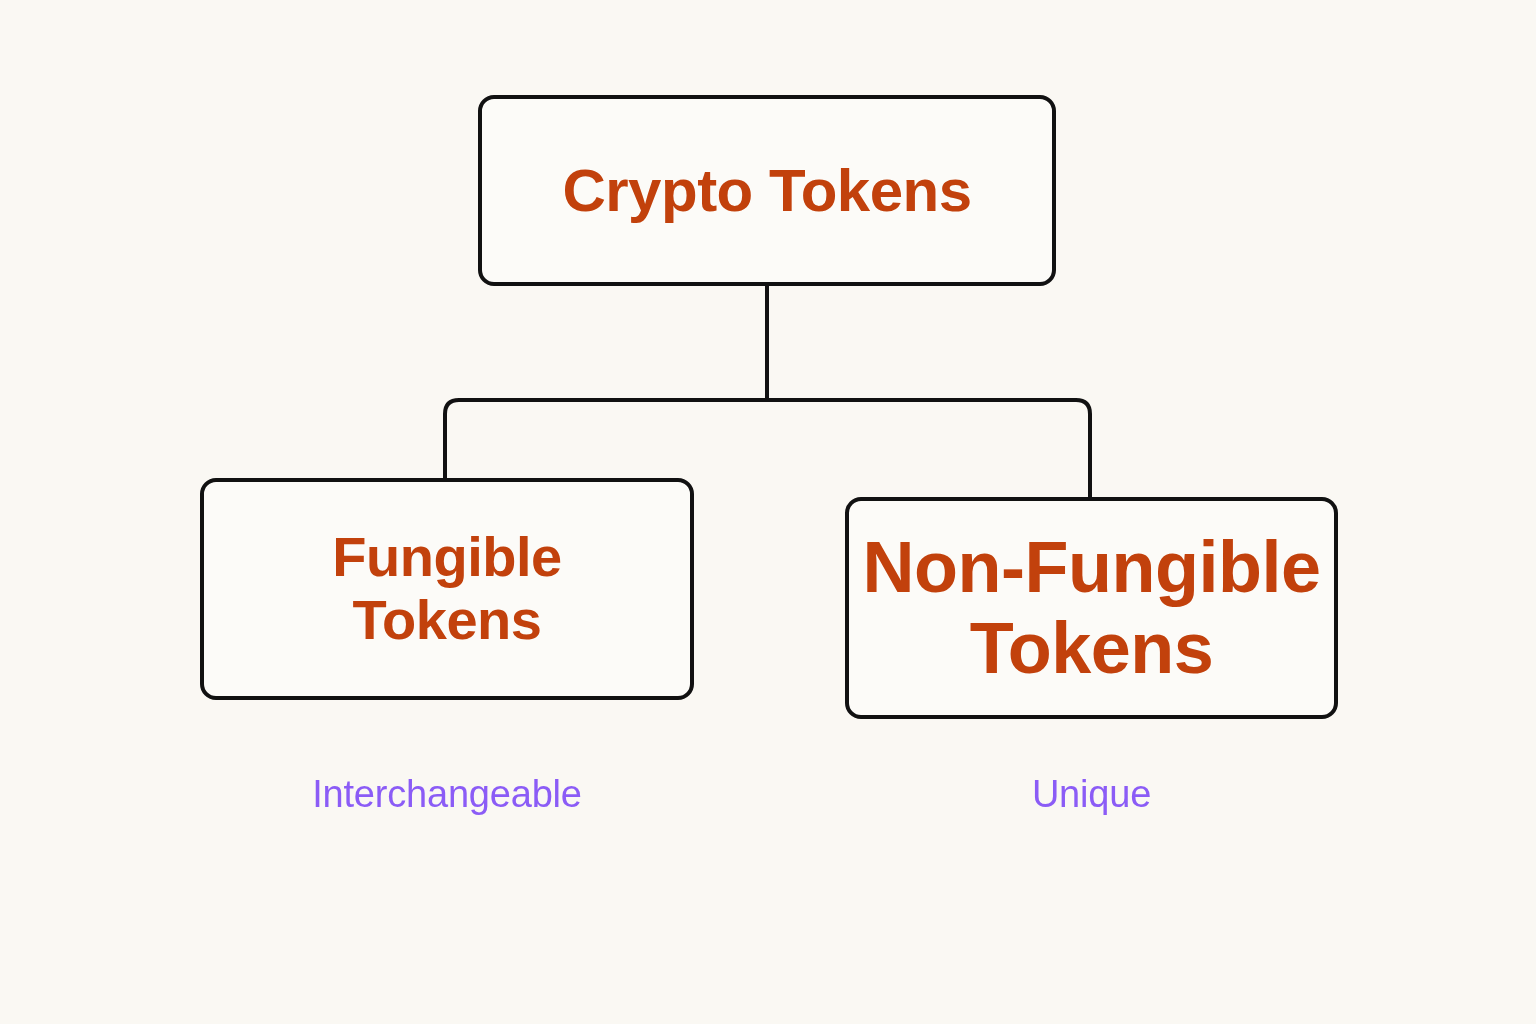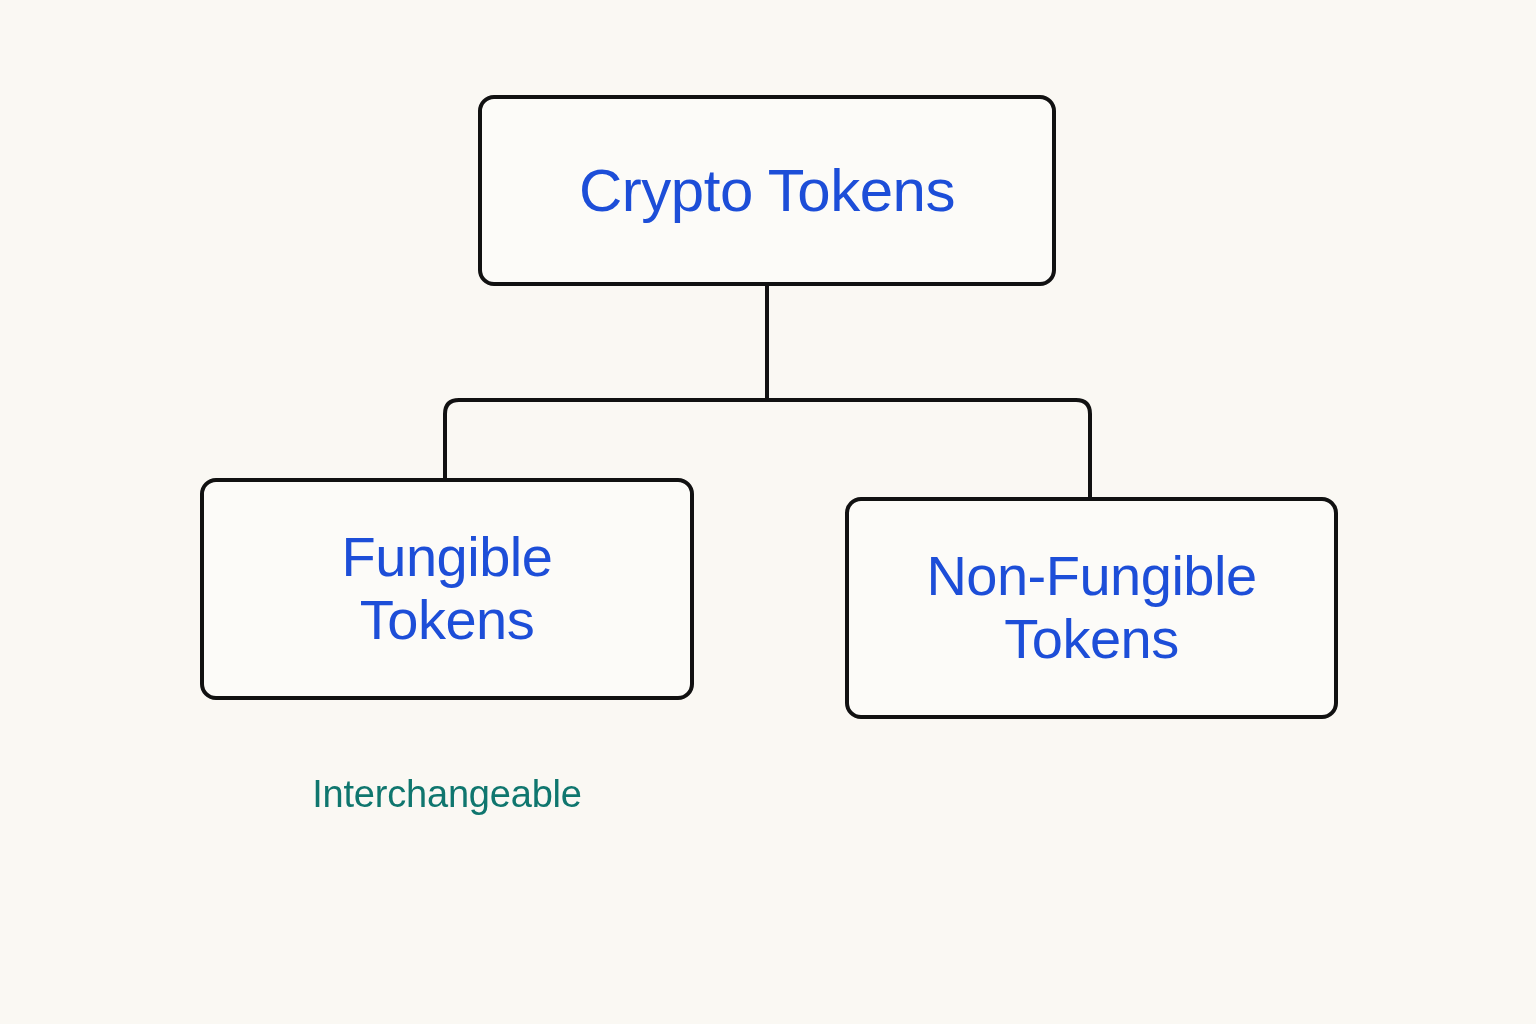--- a/index.html
+++ b/index.html
@@ -40,22 +40,22 @@
     background: #fcfbf8;
     border: 4px solid #111111;
     border-radius: 16px;
     display: flex;
     align-items: center;
     justify-content: center;
     text-align: center;
   }
 
   .node-label {
-    font-weight: 400;
-    color: #1d4ed8;
+    font-weight: 700;
+    color: #c2410c;
     letter-spacing: -0.5px;
     line-height: 1.12;
     white-space: pre-line;
   }
 
   #node-root {
     left: 478px;
     top: 95px;
     width: 578px;
     height: 191px;
@@ -74,28 +74,28 @@
     font-size: 56px;
   }
 
   #node-nonfungible {
     left: 845px;
     top: 497px;
     width: 493px;
     height: 222px;
   }
   #node-nonfungible .node-label {
-    font-size: 56px;
+    font-size: 72px;
   }
 
   
   .node-caption {
     position: absolute;
     text-align: center;
-    color: #0f766e;
+    color: #8b5cf6;
     font-size: 38px;
     font-weight: 400;
     line-height: 1.46;
     letter-spacing: -0.2px;
   }
 
   #caption-fungible {
     left: 200px;
     top: 767px;
     width: 494px;
@@ -135,15 +135,16 @@
   <div id="node-nonfungible" class="node-box">
     <span class="node-label">Non-Fungible
 Tokens</span>
   </div>
 
   <div id="caption-fungible" class="node-caption">
     <span class="caption-line">Interchangeable</span>
   </div>
 
   <div id="caption-nonfungible" class="node-caption">
+    <span class="caption-line">Unique</span>
   </div>
 
 </div>
 
 </body></html>

